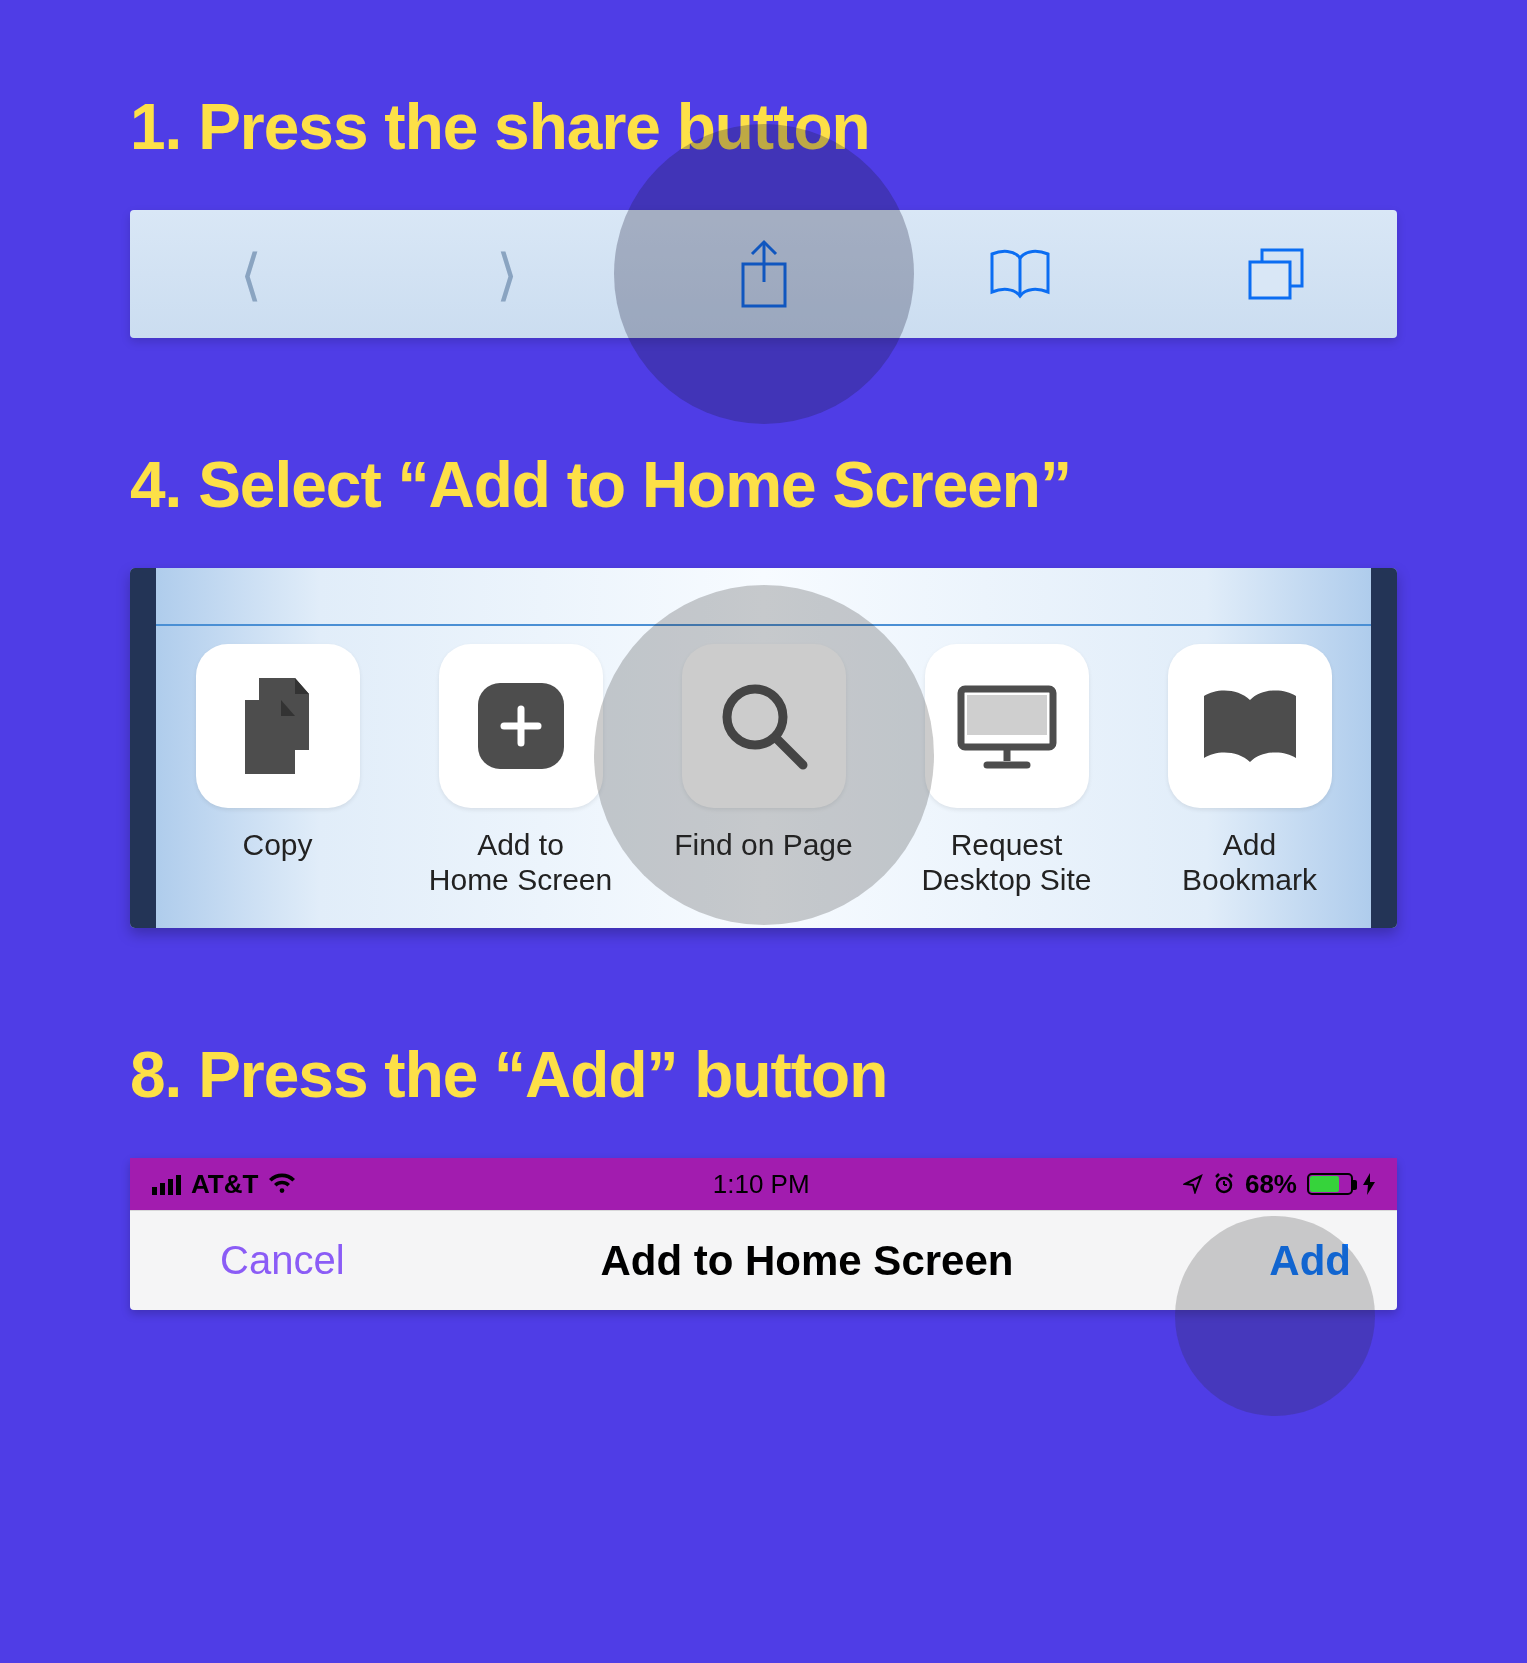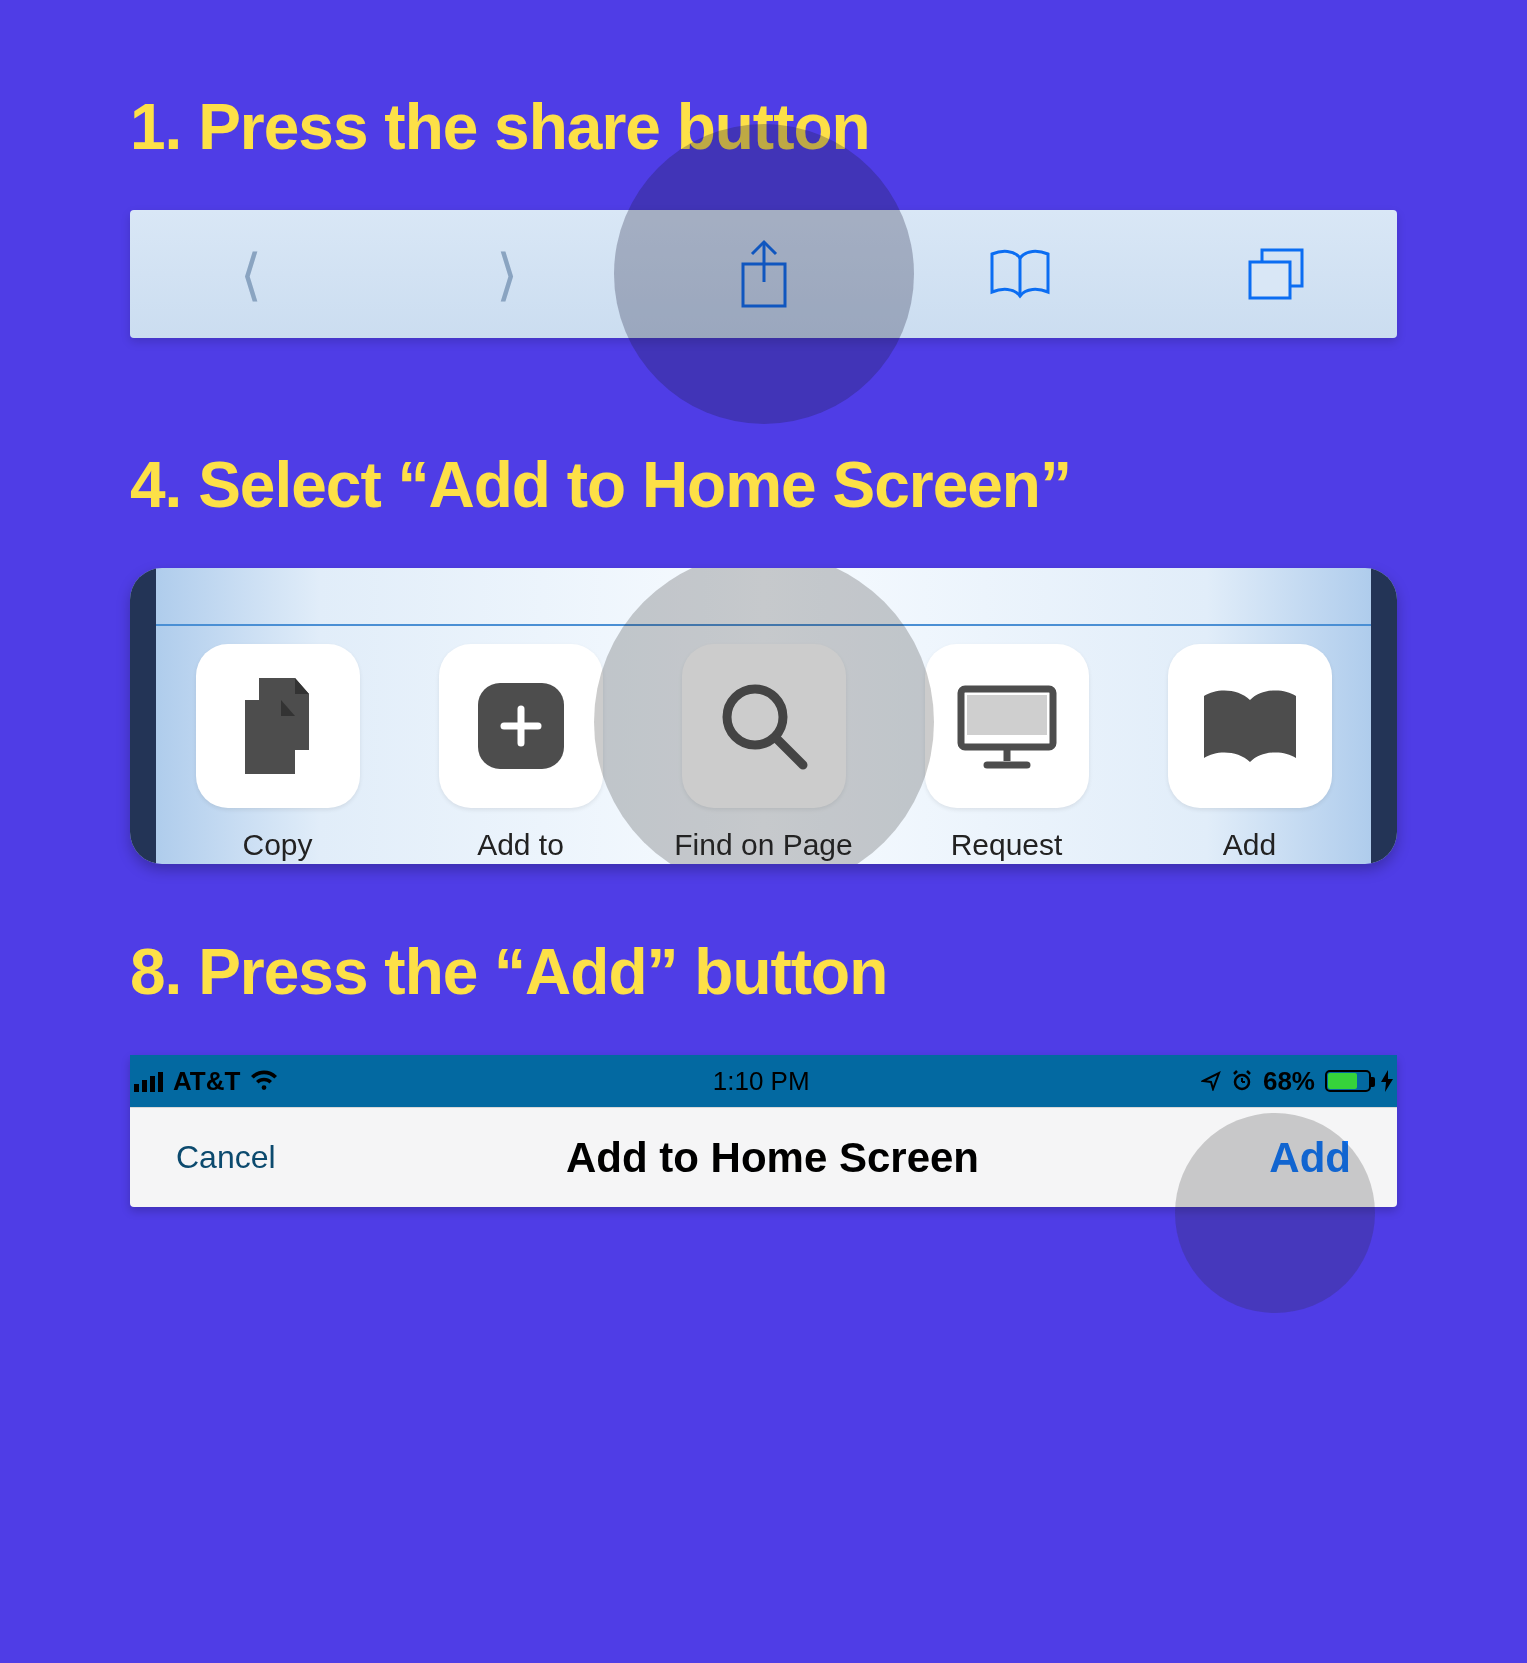--- a/index.html
+++ b/index.html
@@ -41,26 +41,26 @@
     position:absolute;
     width:300px; height:300px;
     border-radius:50%;
     background: rgba(30,30,60,0.28);
     pointer-events:none;
   }
   .touch1 { left:50%; top:50%; transform:translate(-50%,-50%);}
   
   .share-sheet {
     position:relative;
-    height: 296px;
-    border-radius: 32px;
+    height: 360px;
+    border-radius: 5px;
     overflow:hidden;
     background: linear-gradient(90deg,#a7c7ea 0%, #e1edf9 15%, #f7fbff 50%, #e1edf9 85%, #a7c7ea 100%);
     box-shadow: 0 6px 14px rgba(0,0,0,0.25);
-    margin-bottom: 71px;
+    margin-bottom: 110px;
   }
   .share-sheet::before, .share-sheet::after{
     content:''; position:absolute; top:0; bottom:0; width:26px; background:#233456;
   }
   .share-sheet::before{left:0;}
   .share-sheet::after{right:0;}
   .share-divider{
     position:absolute; left:26px; right:26px; top:56px; height:2px;
     background:#4a8fd4;
   }
@@ -97,23 +97,23 @@
   
   .step3-panel {
     position:relative;
     background:#f5f5f6;
     border-radius:4px;
     box-shadow: 0 4px 10px rgba(0,0,0,0.2);
     overflow:visible;
   }
   .status-bar {
     height:52px;
-    background:#0369a1;
+    background:#a21caf;
     display:flex; align-items:center; justify-content:space-between;
-    padding:0 4px;
+    padding:0 22px;
     font-size:26px; font-weight:600; color:#000;
   }
   .status-left, .status-right { display:flex; align-items:center; gap:10px;}
   .signal { display:flex; align-items:flex-end; gap:3px; height:22px;}
   .signal span{ width:5px; background:#000; display:inline-block;}
   .signal span:nth-child(1){height:8px;}
   .signal span:nth-child(2){height:12px;}
   .signal span:nth-child(3){height:16px;}
   .signal span:nth-child(4){height:20px;}
   .battery {
@@ -122,21 +122,21 @@
     display:flex; align-items:center;
   }
   .battery::after{content:''; position:absolute; right:-6px; top:5px; width:4px; height:10px; background:#000; border-radius:0 2px 2px 0;}
   .battery .fill{ position:absolute; left:1px; top:1px; bottom:1px; width:68%; background:#36d33b; border-radius:2px;}
   .nav-bar {
     height:100px;
     display:flex; align-items:center; justify-content:space-between;
     padding:0 46px;
     border-top:1px solid #d8d8d9;
   }
-  .nav-cancel { color:#0c4a6e; font-size:32px; }
+  .nav-cancel { color:#8b5cf6; font-size:40px;margin-left:44px; }
   .nav-title  { color:#000; font-size:42px; font-weight:700;}
   .nav-add    { color:#0b76ff; font-size:42px; font-weight:700;}
   .touch3 { right:22px; top:58px; width:200px; height:200px; background:rgba(40,40,40,0.22);}
 </style>
 </head>
 <body>
 
 <div class="step-title">1. Press the share button</div>
 
 <div class="safari-bar">

